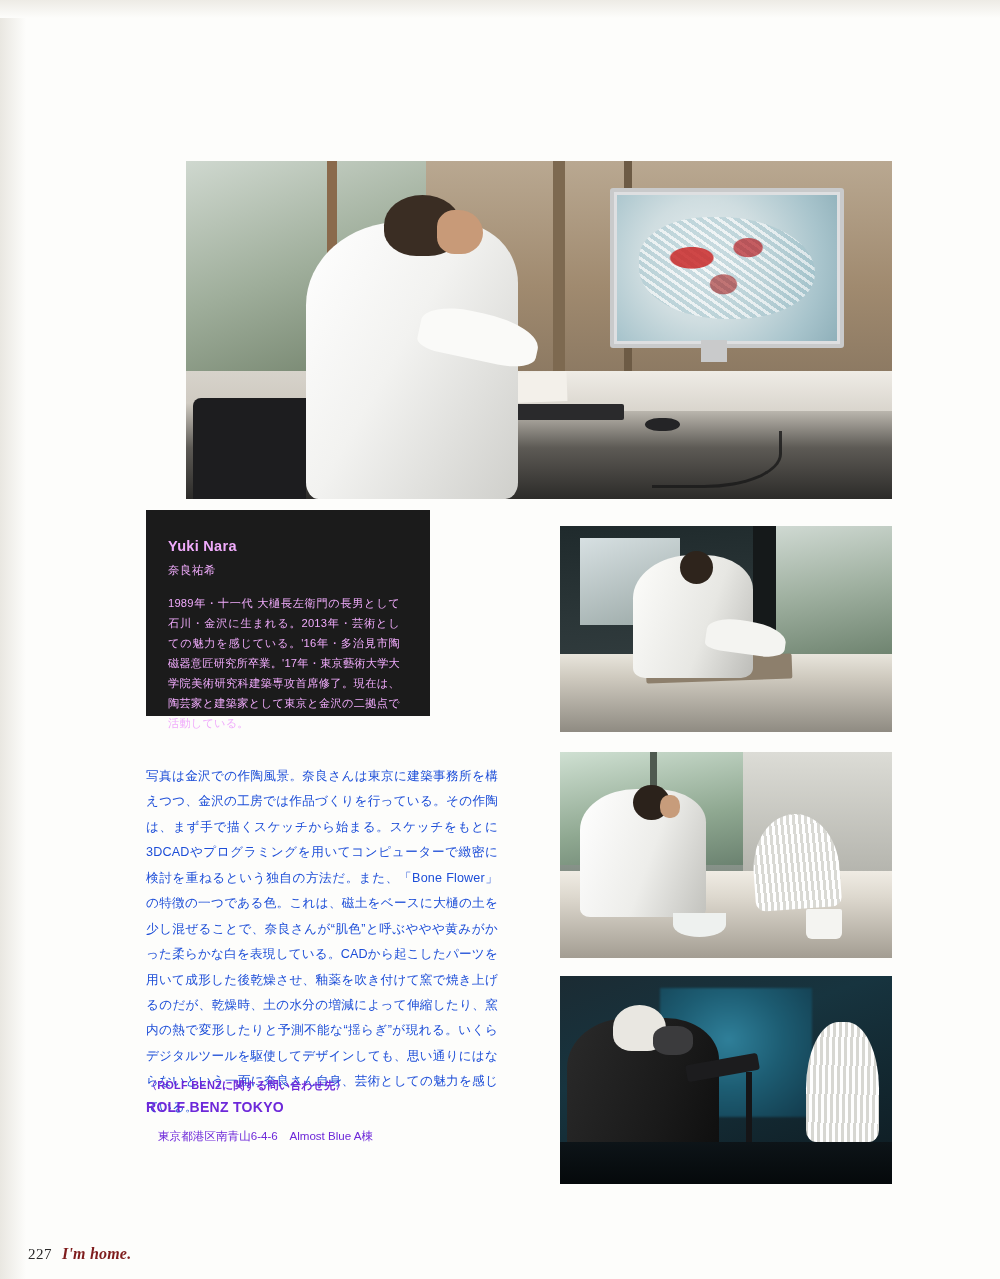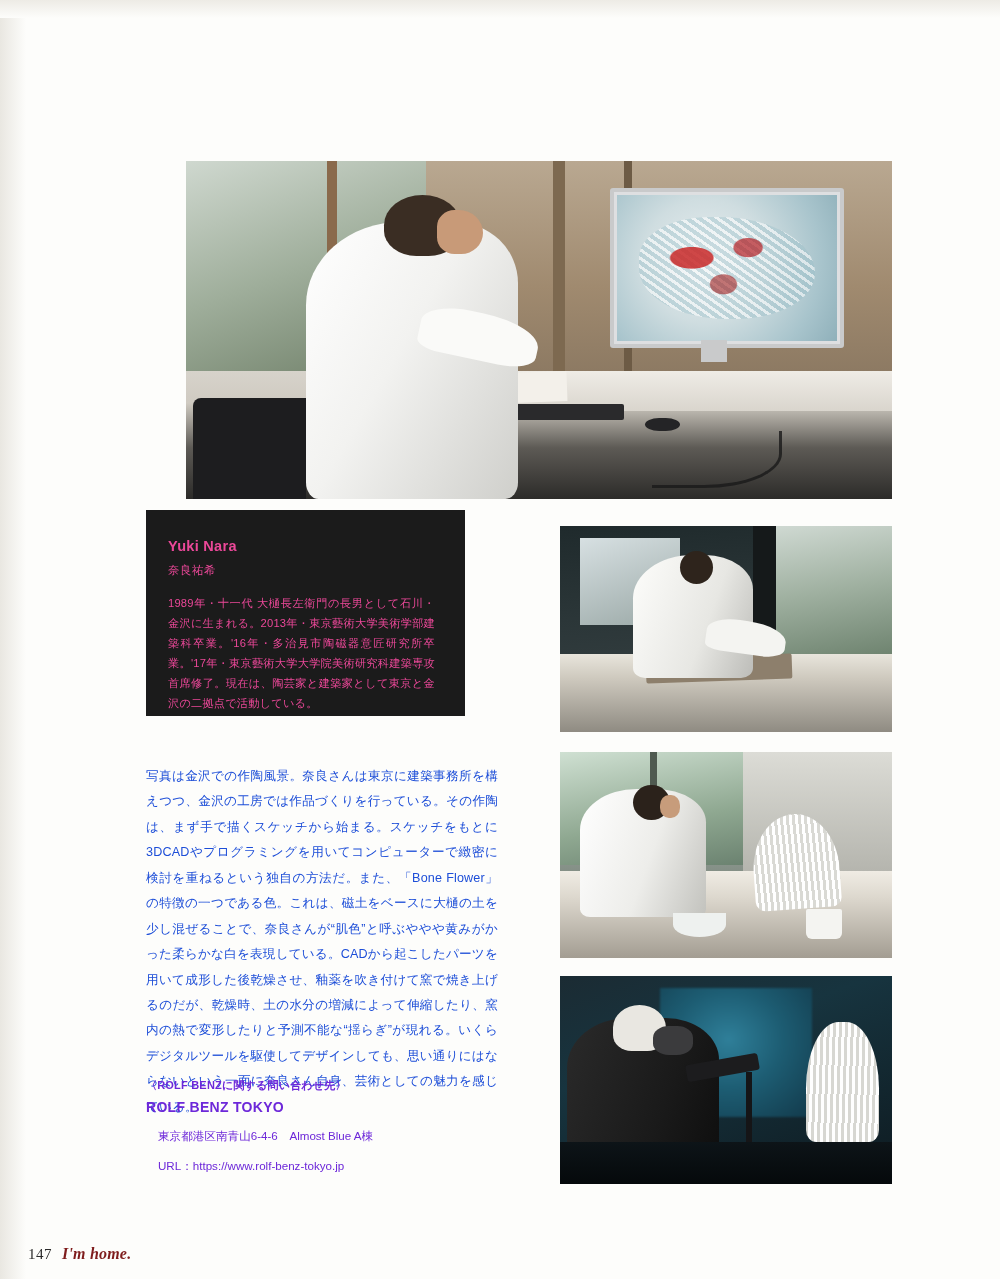--- a/index.html
+++ b/index.html
@@ -284,24 +284,24 @@
   #photo-glaze .floor {
     position: absolute; left: 0; top: 80%; width: 100%; height: 20%;
     background: linear-gradient(180deg, #0d1418, #05090b);
   }
 
   
   #bio-block {
     position: absolute;
     left: 146px;
     top: 510px;
-    width: 319px;
+    width: 284px;
     height: 206px;
     background: #1b1b1b;
-    color: #ec4899;
+    color: #f0abfc;
     box-sizing: border-box;
     padding: 28px 30px 20px 22px;
   }
   #bio-block .bio-name-en {
     font-size: 14.5px;
     font-weight: bold;
     letter-spacing: .3px;
     margin: 0 0 3px 0;
   }
   #bio-block .bio-name-ja {
@@ -409,21 +409,21 @@
     <div class="person-head"></div>
     <div class="person-face"></div>
     <div class="arm"></div>
     <div class="chair"></div>
     <div class="cable"></div>
   </figure>
 
   <section id="bio-block">
     <h2 class="bio-name-en">Yuki Nara</h2>
     <p class="bio-name-ja">奈良祐希</p>
-    <p class="bio-text">1989年・十一代 大樋長左衛門の長男として石川・金沢に生まれる。2013年・東京藝術大学美術学部建築科卒業。'16年・多治見市陶磁器意匠研究所卒業。'17年・東京藝術大学大学院美術研究科建築専攻首席修了。現在は、陶芸家と建築家として東京と金沢の二拠点で活動している。</p>
+    <p class="bio-text">1989年・十一代 大樋長左衛門の長男として石川・金沢に生まれる。2013年・芸術としての魅力を感じている。'16年・多治見市陶磁器意匠研究所卒業。'17年・東京藝術大学大学院美術研究科建築専攻首席修了。現在は、陶芸家と建築家として東京と金沢の二拠点で活動している。</p>
   </section>
 
   <figure class="photo" id="photo-clay">
     <div class="bg"></div>
     <div class="win"></div>
     <div class="doorframe"></div>
     <div class="outside"></div>
     <div class="table"></div>
     <div class="slab"></div>
     <div class="person"></div>
@@ -456,21 +456,20 @@
     <div class="sculpture"></div>
     <div class="floor"></div>
   </figure>
 
   <article id="body-copy">写真は金沢での作陶風景。奈良さんは東京に建築事務所を構えつつ、金沢の工房では作品づくりを行っている。その作陶は、まず手で描くスケッチから始まる。スケッチをもとに3DCADやプログラミングを用いてコンピューターで緻密に検討を重ねるという独自の方法だ。また、「Bone Flower」の特徴の一つである色。これは、磁土をベースに大樋の土を少し混ぜることで、奈良さんが“肌色”と呼ぶややや黄みがかった柔らかな白を表現している。CADから起こしたパーツを用いて成形した後乾燥させ、釉薬を吹き付けて窯で焼き上げるのだが、乾燥時、土の水分の増減によって伸縮したり、窯内の熱で変形したりと予測不能な“揺らぎ”が現れる。いくらデジタルツールを駆使してデザインしても、思い通りにはならないという一面に奈良さん自身、芸術としての魅力を感じている。</article>
 
   <section id="contact">
     <p class="contact-heading">〈ROLF BENZに関する問い合わせ先〉</p>
     <p class="contact-brand">ROLF BENZ TOKYO</p>
     <p class="contact-line">東京都港区南青山6-4-6　Almost Blue A棟</p>
-    <p class="contact-line">URL：https://www.rolf-benz-tokyo.jp</p>
   </section>
 
   <footer id="footer">
-    <span class="page-number">147</span>
+    <span class="page-number">227</span>
     <span class="magazine-logo">I'm home.</span>
   </footer>
 
 </div>
 
 </body></html>

